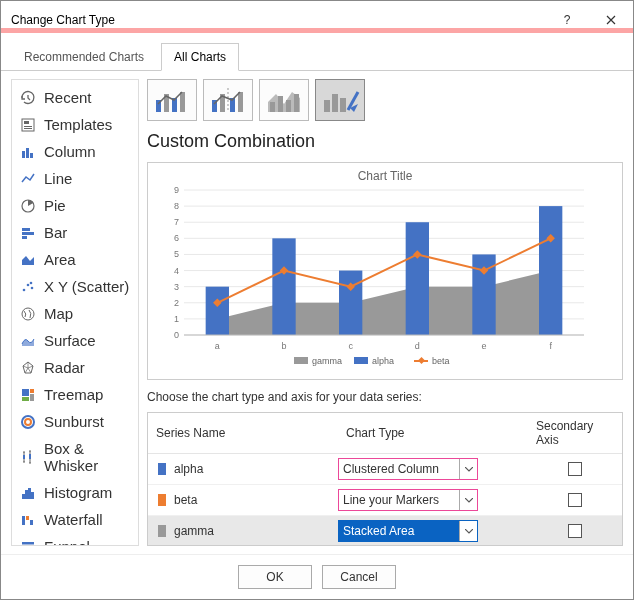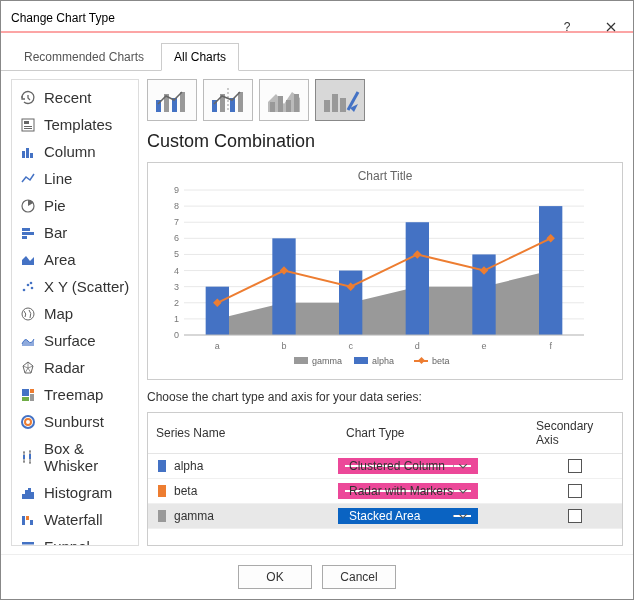--- a/index.html
+++ b/index.html
@@ -1,18 +1,18 @@
 <!DOCTYPE html>
 <html><head>
 <meta charset="utf-8">
 <style>
 *{box-sizing:border-box;margin:0;padding:0;font-family:"Segoe UI",Arial,sans-serif}
 body{background:#fff;width:634px;height:600px;overflow:hidden;font-size:12px;color:#333}
 .dialog{width:634px;height:600px;border:1px solid #888;display:flex;flex-direction:column;background:#fff}
-.titlebar{height:32px;display:flex;align-items:flex-start;padding:10px 0 0 10px;border-bottom:2px solid #fca5a5}
+.titlebar{height:32px;display:flex;align-items:center;padding:10px 0 0 10px;border-bottom:5px solid #fca5a5}
 .titlebar .title{flex:1;font-size:12px;color:#000}
 .titlebar .btn{width:44px;height:32px;display:flex;align-items:center;justify-content:center;color:#333}
 .tabs{display:flex;padding:10px 10px 0 10px;gap:4px;border-bottom:1px solid #ccc}
 .tab{padding:6px 12px 6px 12px;font-size:12px;color:#555;border:1px solid transparent;border-bottom:none;position:relative}
 .tab.active{border:1px solid #ccc;border-bottom:1px solid #fff;background:#fff;color:#000;margin-bottom:-1px}
 .content{flex:1;display:flex;padding:8px 10px 8px 10px;gap:8px;overflow:hidden}
 .sidebar{width:128px;display:flex;flex-direction:column;gap:0;border:1px solid #ddd;padding:4px 0;overflow:auto}
 .side-item{display:flex;align-items:center;gap:8px;padding:5px 8px;font-size:15px;color:#333;cursor:default}
 .side-item .icon{width:16px;height:16px;display:flex;align-items:center;justify-content:center;flex-shrink:0}
 .main{flex:1;display:flex;flex-direction:column;gap:8px;overflow:hidden}
@@ -25,21 +25,21 @@
 .choose-label{font-size:12px;color:#333;margin-top:2px}
 .series-table{border:1px solid #ccc;flex:1;overflow:auto}
 .st-head{display:flex;font-size:12px;color:#333;border-bottom:1px solid #e5e5e5;background:#fff}
 .st-head>div{padding:6px 8px}
 .st-row{display:flex;align-items:center;border-bottom:1px solid #f0f0f0;padding:4px 0}
 .st-row.sel{background:#e8e8e8}
 .col-name{width:190px;display:flex;align-items:center;gap:8px;padding-left:10px}
 .col-type{width:190px;display:flex;align-items:center}
 .col-sec{flex:1;display:flex;justify-content:center;align-items:center}
 .swatch{width:8px;height:12px;flex-shrink:0}
-.dd{width:140px;height:16px;border:7px solid #ec4899;display:flex;align-items:center;padding:0 4px;font-size:12px;position:relative;background:#fff}
+.dd{width:140px;height:22px;border:1px solid #ec4899;display:flex;align-items:center;padding:0 4px;font-size:12px;position:relative;background:#fff}
 .dd.sel{background:#0a63c2;color:#fff;border-color:#0a63c2}
 .dd .arrow{position:absolute;right:0;top:0;width:18px;height:100%;display:flex;align-items:center;justify-content:center;border-left:1px solid #aaa;background:#fff;color:#333}
 .cb{width:14px;height:14px;border:1px solid #555;background:#fff}
 .footer{display:flex;justify-content:center;gap:10px;padding:10px 12px;border-top:1px solid #eee}
 .fbtn{min-width:74px;height:24px;border:1px solid #aaa;background:#fdfdfd;font-size:12px;color:#333}
 svg{display:block}
 </style>
 </head>
 <body>
 
@@ -360,21 +360,21 @@
                 <div class="cb"></div>
               </div>
             </div>
             <div class="st-row">
               <div class="col-name">
                 <span class="swatch" style="background:#ED7D31"></span>
                 <span>beta</span>
               </div>
               <div class="col-type">
                 <div class="dd">
-                  <span>Radar with Markers</span>
+                  <span>Line your Markers</span>
                   <span class="arrow">
                     <svg width="8" height="5" viewBox="0 0 8 5">
                       <path d="M0 0 L4 4 L8 0" fill="none" stroke="#555" stroke-width="1.2"></path>
                     </svg>
                   </span>
                 </div>
               </div>
               <div class="col-sec">
                 <div class="cb"></div>
               </div>

